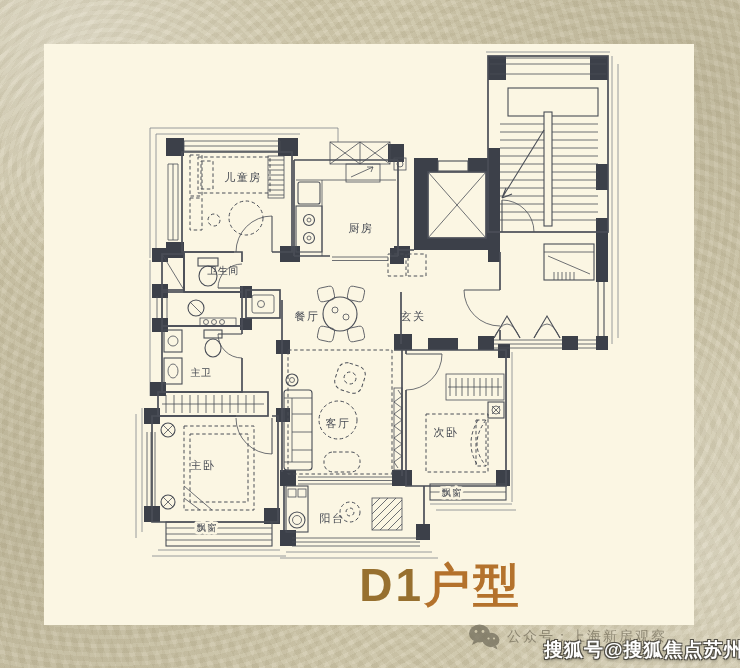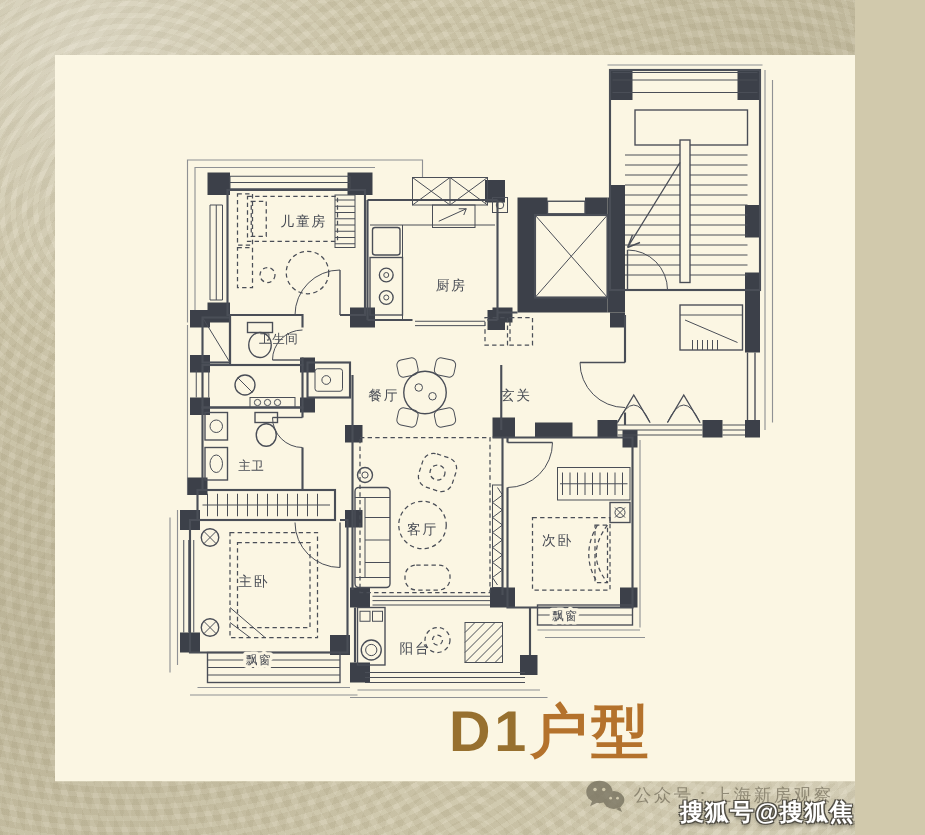--- a/index.html
+++ b/index.html
@@ -1,16 +1,16 @@
 <!DOCTYPE html>
 <html style="--background: #d1c9ac; --card: #fbf6e3; --line: #4a4e57; --wall_fill: #3c4049; --title_left: #97702f; --title_right: #b4722c; --watermark_gray: #645e4c; --watermark_white: #ffffff;"><head>
 <meta charset="utf-8">
 <style>
   html,body{margin:0;padding:0;background:#d1c9ac;}
-  .stage{position:relative;width:684px;height:668px;overflow:hidden;
+  .stage{position:relative;width:740px;height:668px;overflow:hidden;
          font-family:"Liberation Sans",sans-serif;
          background-color:var(--background,#d1c9ac);
          background-image:
            radial-gradient(circle at 10% 6%, rgba(255,255,255,.28), transparent 26%),
            radial-gradient(circle at 94% 12%, rgba(110,100,70,.14), transparent 34%),
            radial-gradient(circle at 95% 82%, rgba(255,255,255,.22), transparent 30%),
            radial-gradient(circle at 4% 78%, rgba(110,100,70,.15), transparent 38%),
            repeating-radial-gradient(circle at 15% 25%, rgba(255,255,255,.05) 0 4px, rgba(95,88,60,.05) 4px 9px),
            repeating-radial-gradient(circle at 88% 65%, rgba(255,255,255,.05) 0 5px, rgba(95,88,60,.04) 5px 11px),
            repeating-radial-gradient(circle at 55% 102%, rgba(255,255,255,.04) 0 6px, rgba(95,88,60,.04) 6px 13px);}

